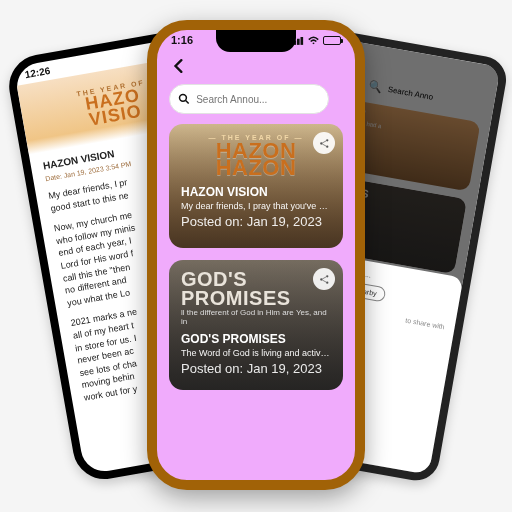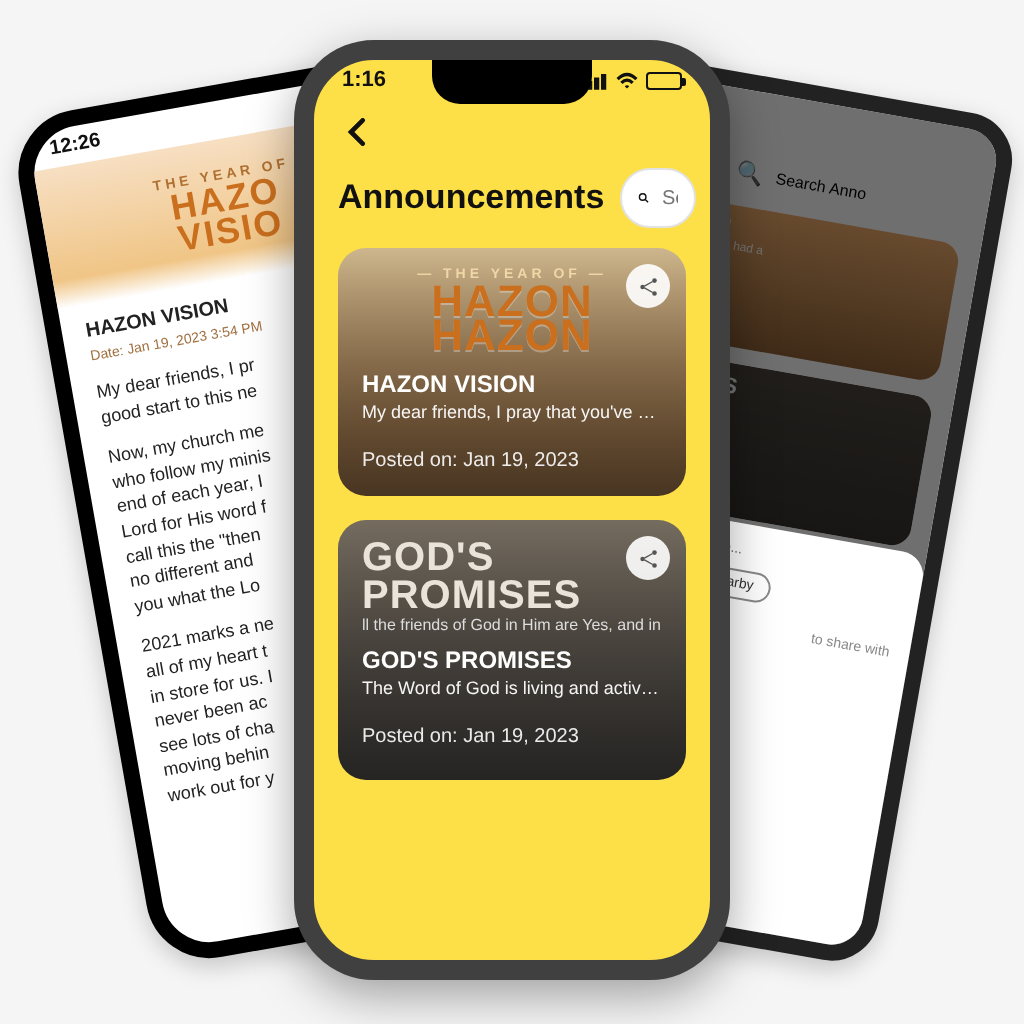--- a/index.html
+++ b/index.html
@@ -52,22 +52,22 @@
   .gmail { background: #fff; box-shadow: 0 1px 3px rgba(0,0,0,.2); }
   .gmail svg { width: 20px; height: 14px; }
   .messages { background: #1a73e8; color: #fff; }
 
   
   .phone-center {
     position: absolute;
     left: 50%; top: 20px;
     transform: translateX(-50%);
     width: 218px; height: 470px;
-    background: #fde047;
-    border: 10px solid #404040;
+    background: #f0abfc;
+    border: 10px solid #a16207;
     border-radius: 40px;
     overflow: hidden;
     box-shadow: 0 8px 24px rgba(0,0,0,0.35);
     z-index: 10;
   }
   .phone-center .notch { position: absolute; top: 0; left: 50%; transform: translateX(-50%); width: 80px; height: 22px; background: #000; border-radius: 0 0 14px 14px; z-index: 5; }
   .status-bar { display: flex; justify-content: space-between; align-items: center; padding: 4px 14px 0; font-size: 11px; font-weight: 700; color: #111; }
   .status-right { display: flex; gap: 3px; align-items: center; }
   .sig, .wifi, .batt { height: 9px; }
   .sig { width: 14px; }
@@ -88,21 +88,21 @@
     margin: 0 12px 12px; border-radius: 14px; padding: 10px 12px 12px;
     color: #fff; position: relative; overflow: hidden;
   }
   .card .share { position: absolute; right: 8px; top: 8px; width: 22px; height: 22px; border-radius: 50%; background: rgba(255,255,255,.9); display: flex; align-items: center; justify-content: center; }
   .card .share svg { width: 11px; height: 11px; }
   .card .eyebrow { font-size: 7px; letter-spacing: 2px; color: #f1d7a7; text-align: center; font-weight: 600; }
   .card .big { font-size: 22px; font-weight: 800; letter-spacing: 0.5px; text-align: center; line-height: 0.95; }
   .card .hazon-big { color: #c96f1e; text-shadow: 0 1px 0 rgba(255,255,255,.3); }
   .card h4 { font-size: 12px; font-weight: 800; margin-top: 6px; }
   .card .sub { font-size: 9px; opacity: 0.95; margin-top: 2px; white-space: nowrap; overflow: hidden; text-overflow: ellipsis; }
-  .card .date { font-size: 10px; opacity: 0.9; margin-top: 14px; }
+  .card .date { font-size: 13px; opacity: 0.9; margin-top: 3px; }
   .card1 { background: linear-gradient(rgba(60,45,30,.2), rgba(60,45,30,.9)), linear-gradient(#f2d9a9, #b8824a); min-height: 124px; }
   .card2 { background: linear-gradient(rgba(30,30,30,.35), rgba(30,30,30,.9)), linear-gradient(#a49683, #6c6054); min-height: 130px; }
   .card2 .big { color: #e9e3da; text-align: left; font-size: 20px; }
   .card2 .verse { font-size: 8px; color: #ddd; }
 </style>
 </head>
 <body>
 
 <div class="phone-left">
   <div class="status">
@@ -187,21 +187,20 @@
     </span>
   </div>
   <div class="header">
     <span class="back">
       <svg width="14" height="14" viewBox="0 0 12 12">
           <path d="M8 1 L3 6 L8 11" stroke="#111" stroke-width="2" fill="none" stroke-linecap="round"></path>
         </svg>
     </span>
   </div>
   <div class="search-header">
-    <span class="page-title">Announcements</span>
     <div class="search-pill">
       <svg class="mag" viewBox="0 0 16 16">
           <circle cx="6.5" cy="6.5" r="4.5" stroke="#111" stroke-width="2" fill="none"></circle>
           <line x1="10" y1="10" x2="14" y2="14" stroke="#111" stroke-width="2"></line>
         </svg>
       <input class="search-input" placeholder="Search Annou..." style="">
     </div>
   </div>
 
   <div class="card card1">
@@ -226,18 +225,18 @@
     <div class="share">
       <svg viewBox="0 0 24 24">
           <circle cx="5" cy="12" r="2.5" fill="#555"></circle>
           <circle cx="18" cy="5" r="2.5" fill="#555"></circle>
           <circle cx="18" cy="19" r="2.5" fill="#555"></circle>
           <line x1="7" y1="11" x2="16" y2="6" stroke="#555" stroke-width="1.5"></line>
           <line x1="7" y1="13" x2="16" y2="18" stroke="#555" stroke-width="1.5"></line>
         </svg>
     </div>
     <div class="big">GOD'S PROMISES</div>
-    <div class="verse">ll the friends of God in Him are Yes, and in</div>
+    <div class="verse">ll the different of God in Him are Yes, and in</div>
     <h4>GOD'S PROMISES</h4>
     <div class="sub">The Word of God is living and active. If you ...</div>
     <div class="date">Posted on: Jan 19, 2023</div>
   </div>
 </div>
 
 </body></html>

